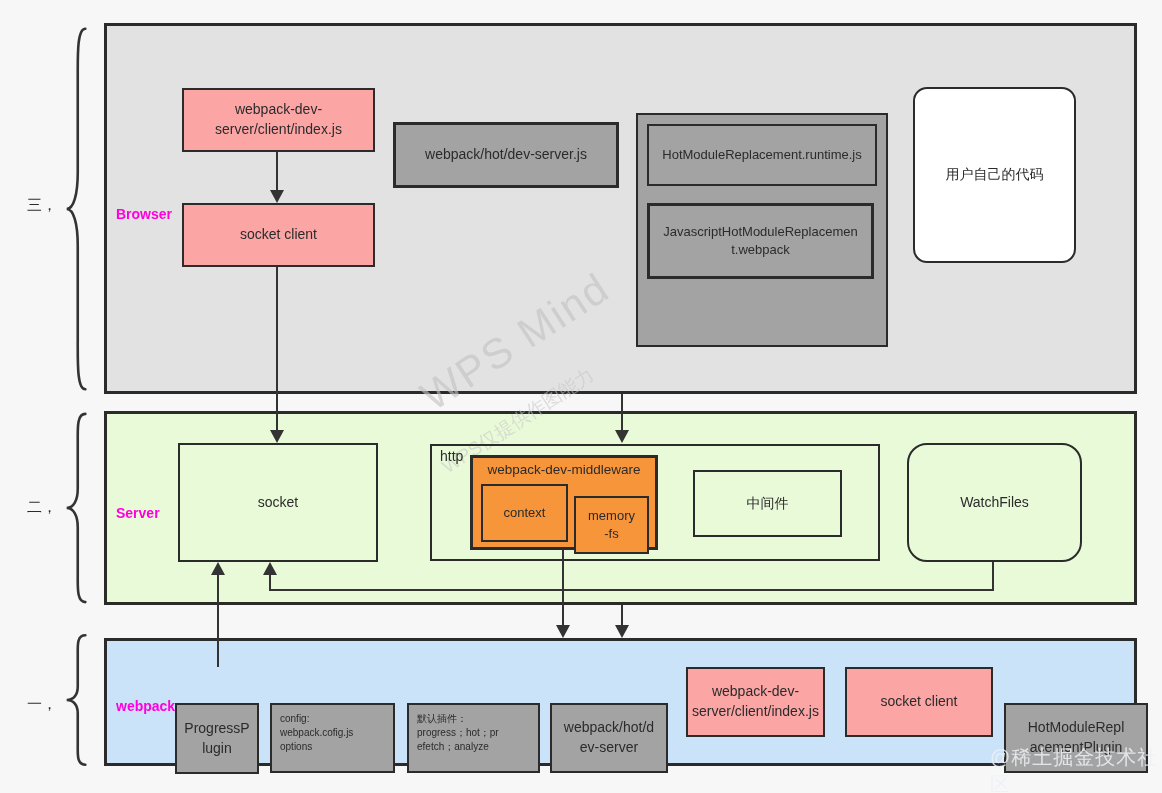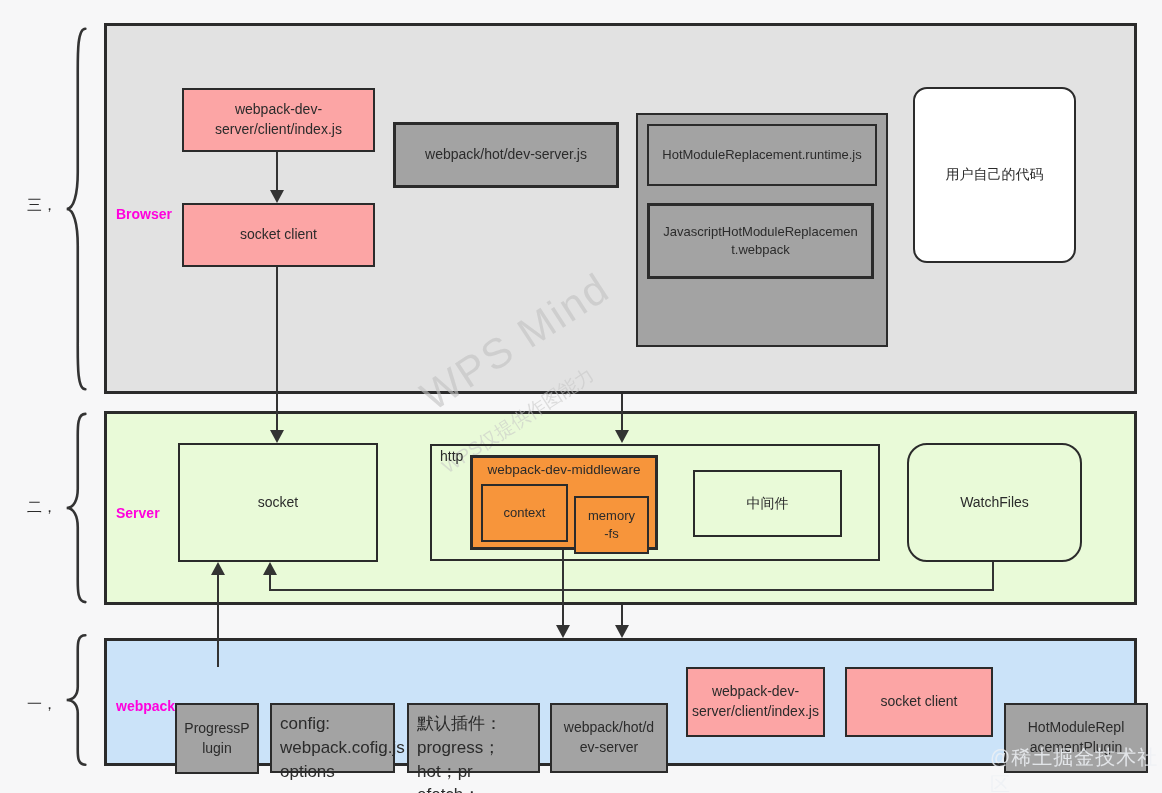--- a/index.html
+++ b/index.html
@@ -15,21 +15,21 @@
     position:absolute; border:2px solid #2b2b2b; box-sizing:border-box;
     display:flex; align-items:center; justify-content:center;
     text-align:center; font-size:14px; line-height:1.4; white-space:pre-line;
     z-index:8;
   }
   .thick { border-width:3px; }
   .green { background:#fca5a5; }
   .blue  { background:#a3a3a3;margin-top:36px; }
   .white { background:#ffffff; }
   .orange{ background:#f7953b; }
-  .align-left { justify-content:flex-start; align-items:flex-start; text-align:left; padding:7px 8px; font-size:17px; }
+  .align-left { justify-content:flex-start; align-items:flex-start; text-align:left; padding:7px 8px; font-size:10px; }
   .small { font-size:13px; }
   .section-label { position:absolute; color:#ff00dd; font-weight:bold; font-size:14px; z-index:9; }
   .plain-label { position:absolute; font-size:14px; z-index:9; }
   .bold { font-weight:bold; }
   .vline { position:absolute; width:2px; background:#333; z-index:10; }
   .hline { position:absolute; height:2px; background:#333; z-index:10; }
   .arrow-down { position:absolute; width:0; height:0; z-index:11;
     border-left:7px solid transparent; border-right:7px solid transparent; border-top:13px solid #333; }
   .arrow-up { position:absolute; width:0; height:0; z-index:11;
     border-left:7px solid transparent; border-right:7px solid transparent; border-bottom:13px solid #333; }

